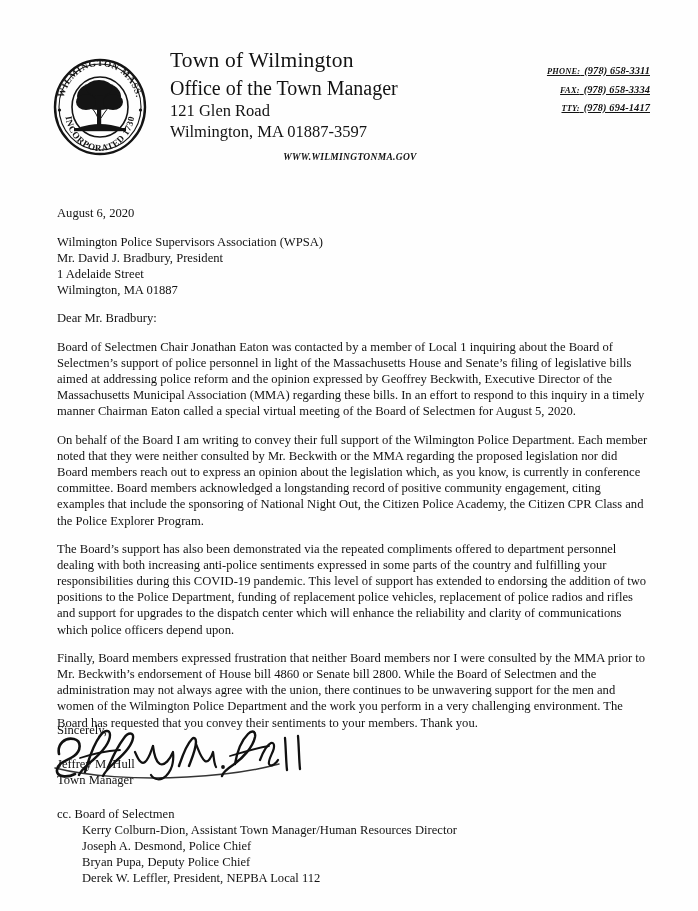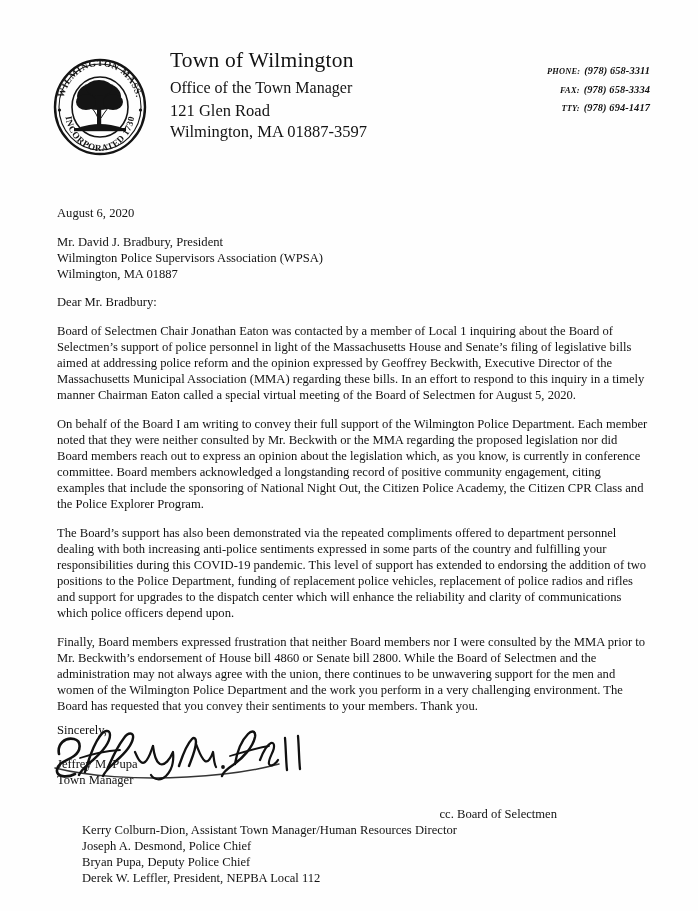--- a/index.html
+++ b/index.html
@@ -48,21 +48,21 @@
     top: 47px;
     width: 360px;
   }
   .lh-town {
     font-size: 21.5px;
     line-height: 26px;
     letter-spacing: 0.2px;
     white-space: nowrap;
   }
   .lh-office {
-    font-size: 16px;
+    font-size: 20px;
     line-height: 24px;
     margin-top: 3px;
     white-space: nowrap;
   }
   .lh-addr1 {
     font-size: 16.5px;
     line-height: 21px;
     white-space: nowrap;
   }
   .lh-addr2 {
@@ -83,20 +83,21 @@
   }
 
   .lh-contact {
     position: absolute;
     right: 48px;
     top: 61px;
     text-align: right;
     font-style: italic;
     font-weight: bold;
     line-height: 15.5px;
+    text-decoration: underline;
   }
   .lh-contact .row { white-space: nowrap; }
   .lh-contact .lbl {
     font-size: 8.4px;
     letter-spacing: 0.2px;
   }
   .lh-contact .num {
     font-size: 10.4px;
     letter-spacing: 0.1px;
   }
@@ -144,21 +145,21 @@
 
   
   .cc-zone {
     position: absolute;
     left: 57px;
     top: 806px;
     width: 500px;
     font-size: 12.6px;
     line-height: 16.1px;
   }
-  .cc-zone .cc-head { white-space: nowrap; text-align: right; }
+  .cc-zone .cc-head { white-space: nowrap; }
   .cc-zone .cc-item { white-space: nowrap; padding-left: 25px; }
 </style>
 </head>
 <body>
 
 <div class="page">
 
   <div class="letterhead">
 
     <div class="seal">
@@ -194,20 +195,21 @@
       </svg>
     </div>
 
     <div class="lh-center">
       <div class="lh-town">Town of Wilmington</div>
       <div class="lh-office">Office of the Town Manager</div>
       <div class="lh-addr1">121 Glen Road</div>
       <div class="lh-addr2">Wilmington, MA  01887-3597</div>
     </div>
 
+    <div class="lh-web">WWW.WILMINGTONMA.GOV</div>
 
     <div class="lh-contact">
       <div class="row">
         <span class="lbl">PHONE:</span>
         <span class="num">(978) 658-3311</span>
       </div>
       <div class="row">
         <span class="lbl">FAX:</span>
         <span class="num">(978) 658-3334</span>
       </div>
@@ -216,22 +218,23 @@
         <span class="num">(978) 694-1417</span>
       </div>
     </div>
   </div>
 
   <div class="letter-body">
 
     <p>August 6, 2020</p>
 
     <div class="block-tight">
+      <div>Wilmington Police Supervisors Association (WPSA)</div>
       <div>Mr. David J. Bradbury, President</div>
-      <div>Wilmington Police Supervisors Association (WPSA)</div>
+      <div>1 Adelaide Street</div>
       <div>Wilmington, MA 01887</div>
     </div>
 
     <p>Dear Mr. Bradbury:</p>
 
     <p class="para">Board of Selectmen Chair Jonathan Eaton was contacted by a member of Local 1 inquiring about the Board of Selectmen’s support of police personnel in light of the Massachusetts House and Senate’s filing of legislative bills aimed at addressing police reform and the opinion expressed by Geoffrey Beckwith, Executive Director of the Massachusetts Municipal Association (MMA) regarding these bills.  In an effort to respond to this inquiry in a timely manner Chairman Eaton called a special virtual meeting of the Board of Selectmen for August 5, 2020.</p>
     <p class="para">On behalf of the Board I am writing to convey their full support of the Wilmington Police Department.  Each member noted that they were neither consulted by Mr. Beckwith or the MMA regarding the proposed legislation nor did Board members reach out to express an opinion about the legislation which, as you know, is currently in conference committee.  Board members acknowledged a longstanding record of positive community engagement, citing examples that include the sponsoring of National Night Out, the Citizen Police Academy, the Citizen CPR Class and the Police Explorer Program.</p>
     <p class="para">The Board’s support has also been demonstrated via the repeated compliments offered to department personnel dealing with both increasing anti-police sentiments expressed in some parts of the country and fulfilling your responsibilities during this COVID-19 pandemic.  This level of support has extended to endorsing the addition of two positions to the Police Department, funding of replacement police vehicles, replacement of police radios and rifles and support for upgrades to the dispatch center which will enhance the reliability and clarity of communications which police officers depend upon.</p>
     <p class="para">Finally, Board members expressed frustration that neither Board members nor I were consulted by the MMA prior to Mr. Beckwith’s endorsement of House bill 4860 or Senate bill 2800.  While the Board of Selectmen and the administration may not always agree with the union, there continues to be unwavering support for the men and women of the Wilmington Police Department and the work you perform in a very challenging environment.  The Board has requested that you convey their sentiments to your members.  Thank you.</p>
   </div>
@@ -254,21 +257,21 @@
           <path d="M188,44 C190,32 195,20 201,14 C205,10 209,11 208,17 C206,27 196,38 186,45 C180,49 176,52 175,56" stroke-width="2.4"></path>
           <path d="M183,36 C196,32 210,28 222,26" stroke-width="1.8"></path>
           <path d="M213,40 C216,32 220,25 224,23 C227,22 228,26 226,31 C224,36 221,41 222,44 C223,47 228,45 231,40" stroke-width="2.2"></path>
           <path d="M238,18 C239,30 239,42 240,50" stroke-width="2.3"></path>
           <path d="M251,16 C252,28 252,40 253,49" stroke-width="2.3"></path>
           <path d="M8,48 C40,56 90,60 140,57 C180,55 210,50 232,44" stroke-width="1.5" opacity="0.85"></path>
         </g>
       </svg>
     </div>
 
-    <div class="sig-name">Jeffrey M. Pupa</div>
+    <div class="sig-name">Jeffrey M. Hull</div>
     <div class="sig-title">Town Manager</div>
   </div>
 
   <div class="cc-zone">
     <div class="cc-head">cc. Board of Selectmen</div>
     <div class="cc-item">Kerry Colburn-Dion, Assistant Town Manager/Human Resources Director</div>
     <div class="cc-item">Joseph A. Desmond, Police Chief</div>
     <div class="cc-item">Bryan Pupa, Deputy Police Chief</div>
     <div class="cc-item">Derek W. Leffler, President, NEPBA Local 112</div>
   </div>

